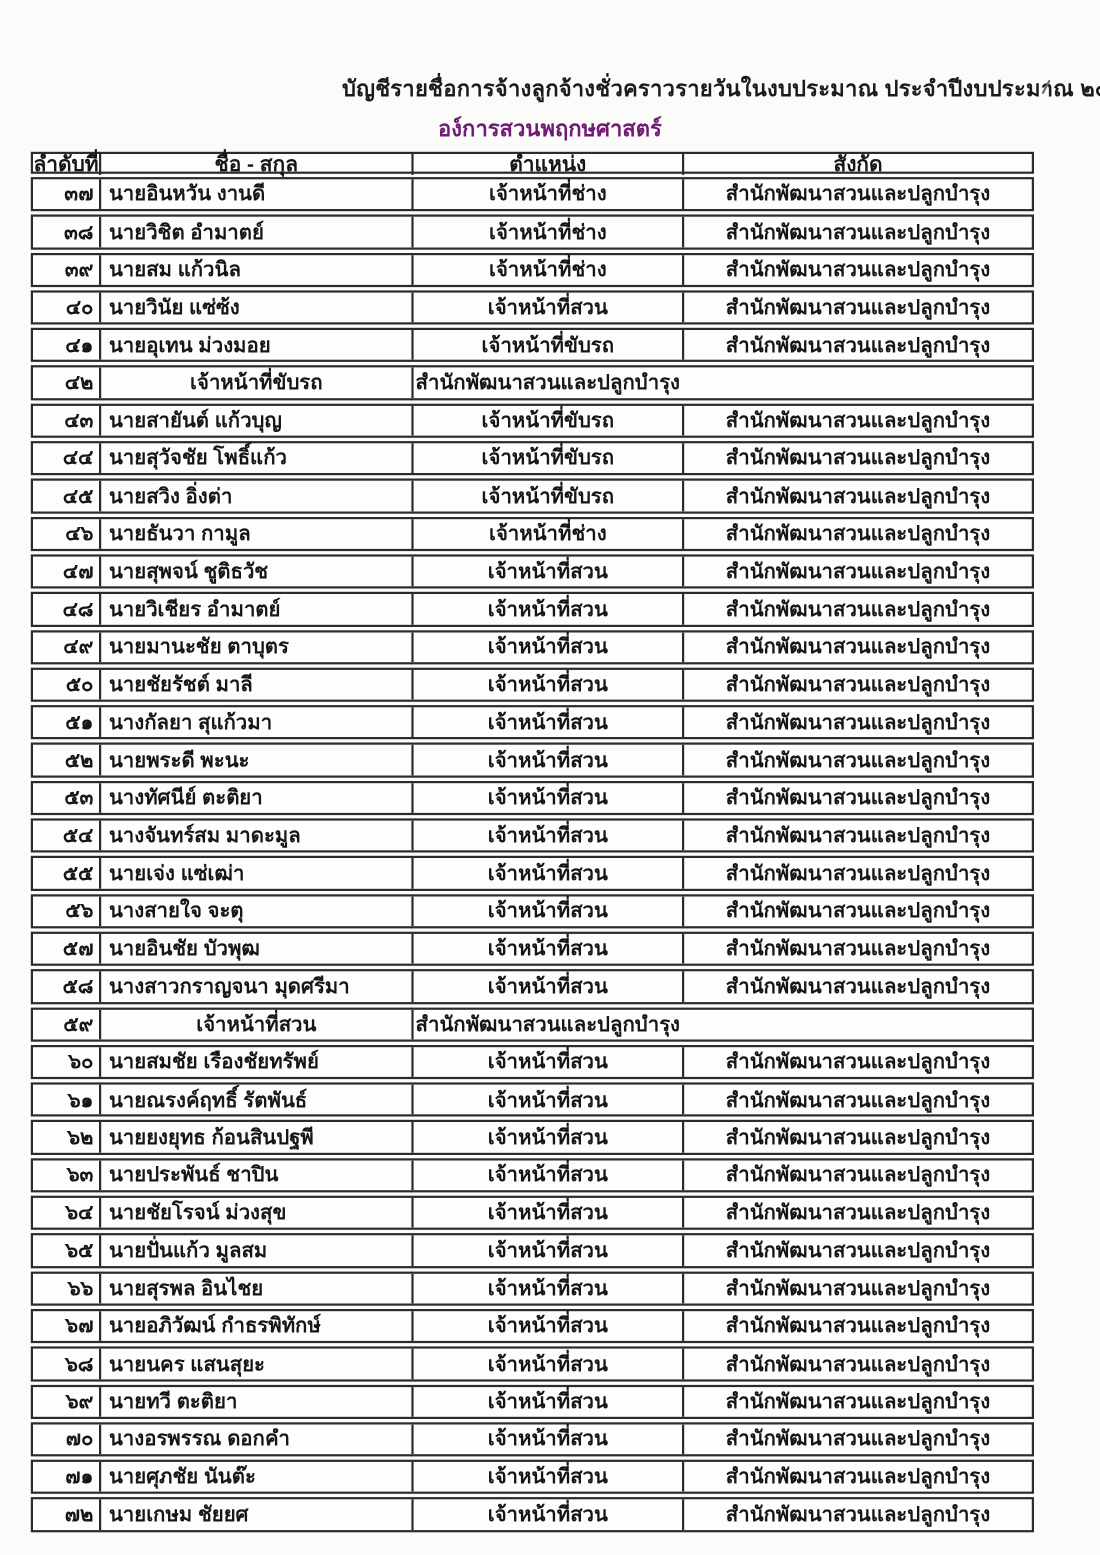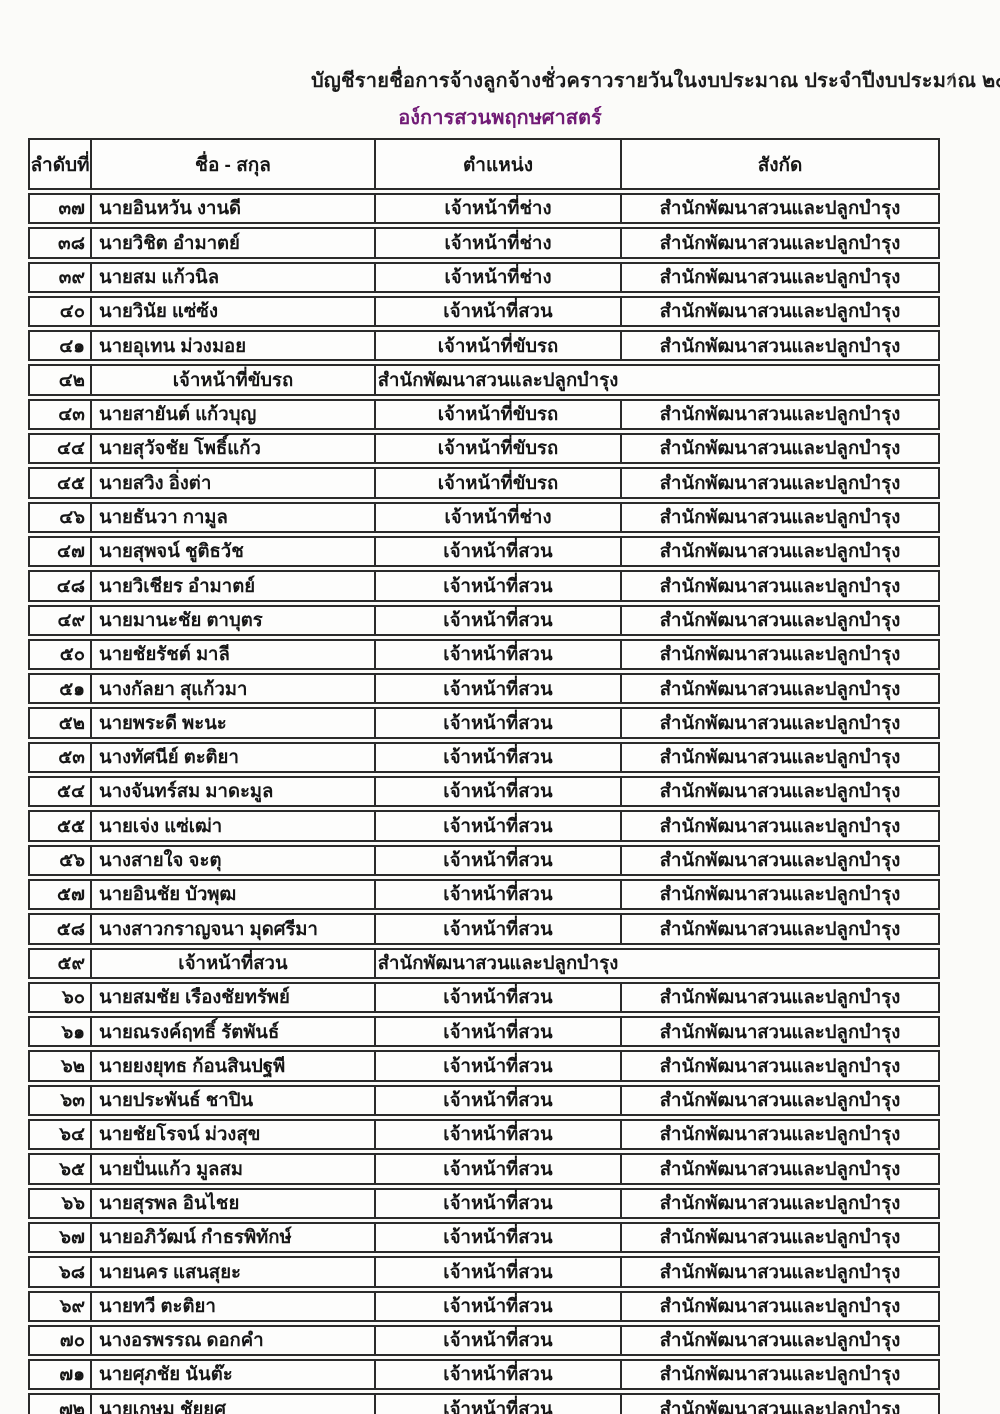--- a/index.html
+++ b/index.html
@@ -57,21 +57,21 @@
     gap: 3px;
   }
   .trow {
     display: grid;
     grid-template-columns: 60px 284px 246px 1fr;
     border: 2px solid #2b2b2b;
     background: #fdfdfc;
     box-sizing: border-box;
   }
   .trow.header-row {
-    height: 52px;
+    height: 20px;
   }
   .trow.data-row {
     height: 31.3px;
   }
   .cell {
     display: flex;
     align-items: center;
     box-sizing: border-box;
     font-size: 18.5px;
     line-height: 1;

